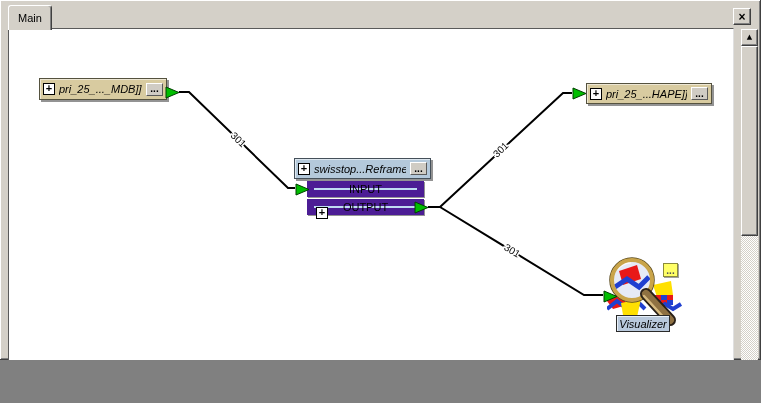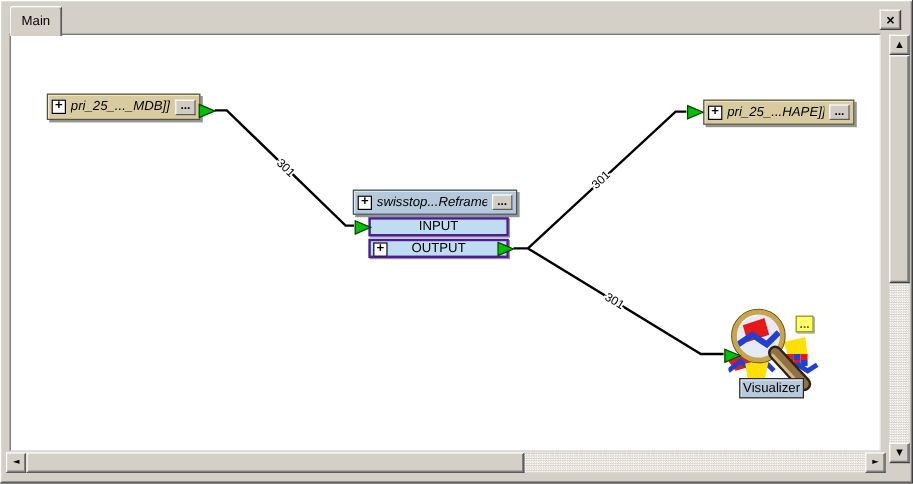--- a/index.html
+++ b/index.html
@@ -1,17 +1,17 @@
 <!DOCTYPE html>
 <html><head>
 <meta charset="utf-8">
 <style>
   html,body{margin:0;padding:0;background:#808080;}
   .window{
-    position:relative;width:761px;height:403px;background:#D4D0C8;
+    position:relative;width:761px;height:360px;background:#D4D0C8;
     font-family:"Liberation Sans",sans-serif;color:#000;overflow:hidden;
     box-shadow:inset -1px -1px 0 #404040, inset 1px 1px 0 #ffffff, inset -2px -2px 0 #808080;
   }
   
   .tabbar{position:absolute;left:0;top:0;width:100%;height:28px;}
   .tab{
     position:absolute;left:8px;top:5px;height:24px;padding:0 9px;
     background:#D4D0C8;border:1px solid;border-color:#ffffff #404040 #D4D0C8 #ffffff;
     border-bottom:none;border-radius:3px 3px 0 0;box-shadow:inset -1px 0 0 #808080;
     display:flex;align-items:center;font-size:11px;z-index:6;
@@ -48,36 +48,36 @@
     display:flex;align-items:center;justify-content:center;font-size:11px;font-weight:bold;
     line-height:9px;flex:none;padding-bottom:1px;
   }
   .more-btn{
     width:17px;height:13px;box-sizing:border-box;background:#D0CCC4;flex:none;
     border:1px solid;border-color:#ffffff #5a5a5a #5a5a5a #ffffff;
     font-size:10px;line-height:4px;text-align:center;font-weight:bold;padding:0;
   }
   .port-row{
     position:absolute;box-sizing:border-box;height:16px;background:#BFDCF2;z-index:2;
-    border:2px solid #4c1d95;box-shadow:1px 1px 0 rgba(120,120,120,.8);
+    border:7px solid #4c1d95;box-shadow:1px 1px 0 rgba(120,120,120,.8);
     display:flex;align-items:center;justify-content:center;font-size:11px;
   }
   .port-row .expand-box{position:absolute;left:2px;top:1px;}
   .port-arrow{position:absolute;width:15px;height:13px;z-index:3;line-height:0;}
   
   .vis-icon{position:absolute;left:598px;top:222px;z-index:2;line-height:0;}
   .vis-more{
     position:absolute;left:654px;top:234px;width:15px;height:14px;box-sizing:border-box;z-index:3;
     background:#FFFF66;border:1px solid #8a8a3a;box-shadow:1px 1px 0 rgba(120,120,120,.7);
     font-size:10px;line-height:5px;text-align:center;font-weight:bold;color:#555;padding:0;
   }
   .vis-label{
     position:absolute;left:607px;top:286px;width:54px;height:17px;box-sizing:border-box;z-index:3;
     background:#B9C9DC;border:1px solid #2a2a2a;box-shadow:inset 1px 1px 0 #e8f0f8;
-    display:flex;align-items:center;justify-content:center;font-size:11px;
+    display:flex;align-items:center;justify-content:center;font-size:11px;font-style:italic;
   }
   
   .dither{
     background-image:conic-gradient(#ffffff 0 25%, #D4D0C8 0 50%, #ffffff 0 75%, #D4D0C8 0 100%);
     background-size:2px 2px;
   }
   .vscroll{position:absolute;left:741px;top:29px;width:17px;height:357px;}
   .hscroll{position:absolute;left:5px;top:377px;width:733px;height:17px;}
   .sb-btn{
     position:absolute;width:17px;height:17px;box-sizing:border-box;background:#D4D0C8;

